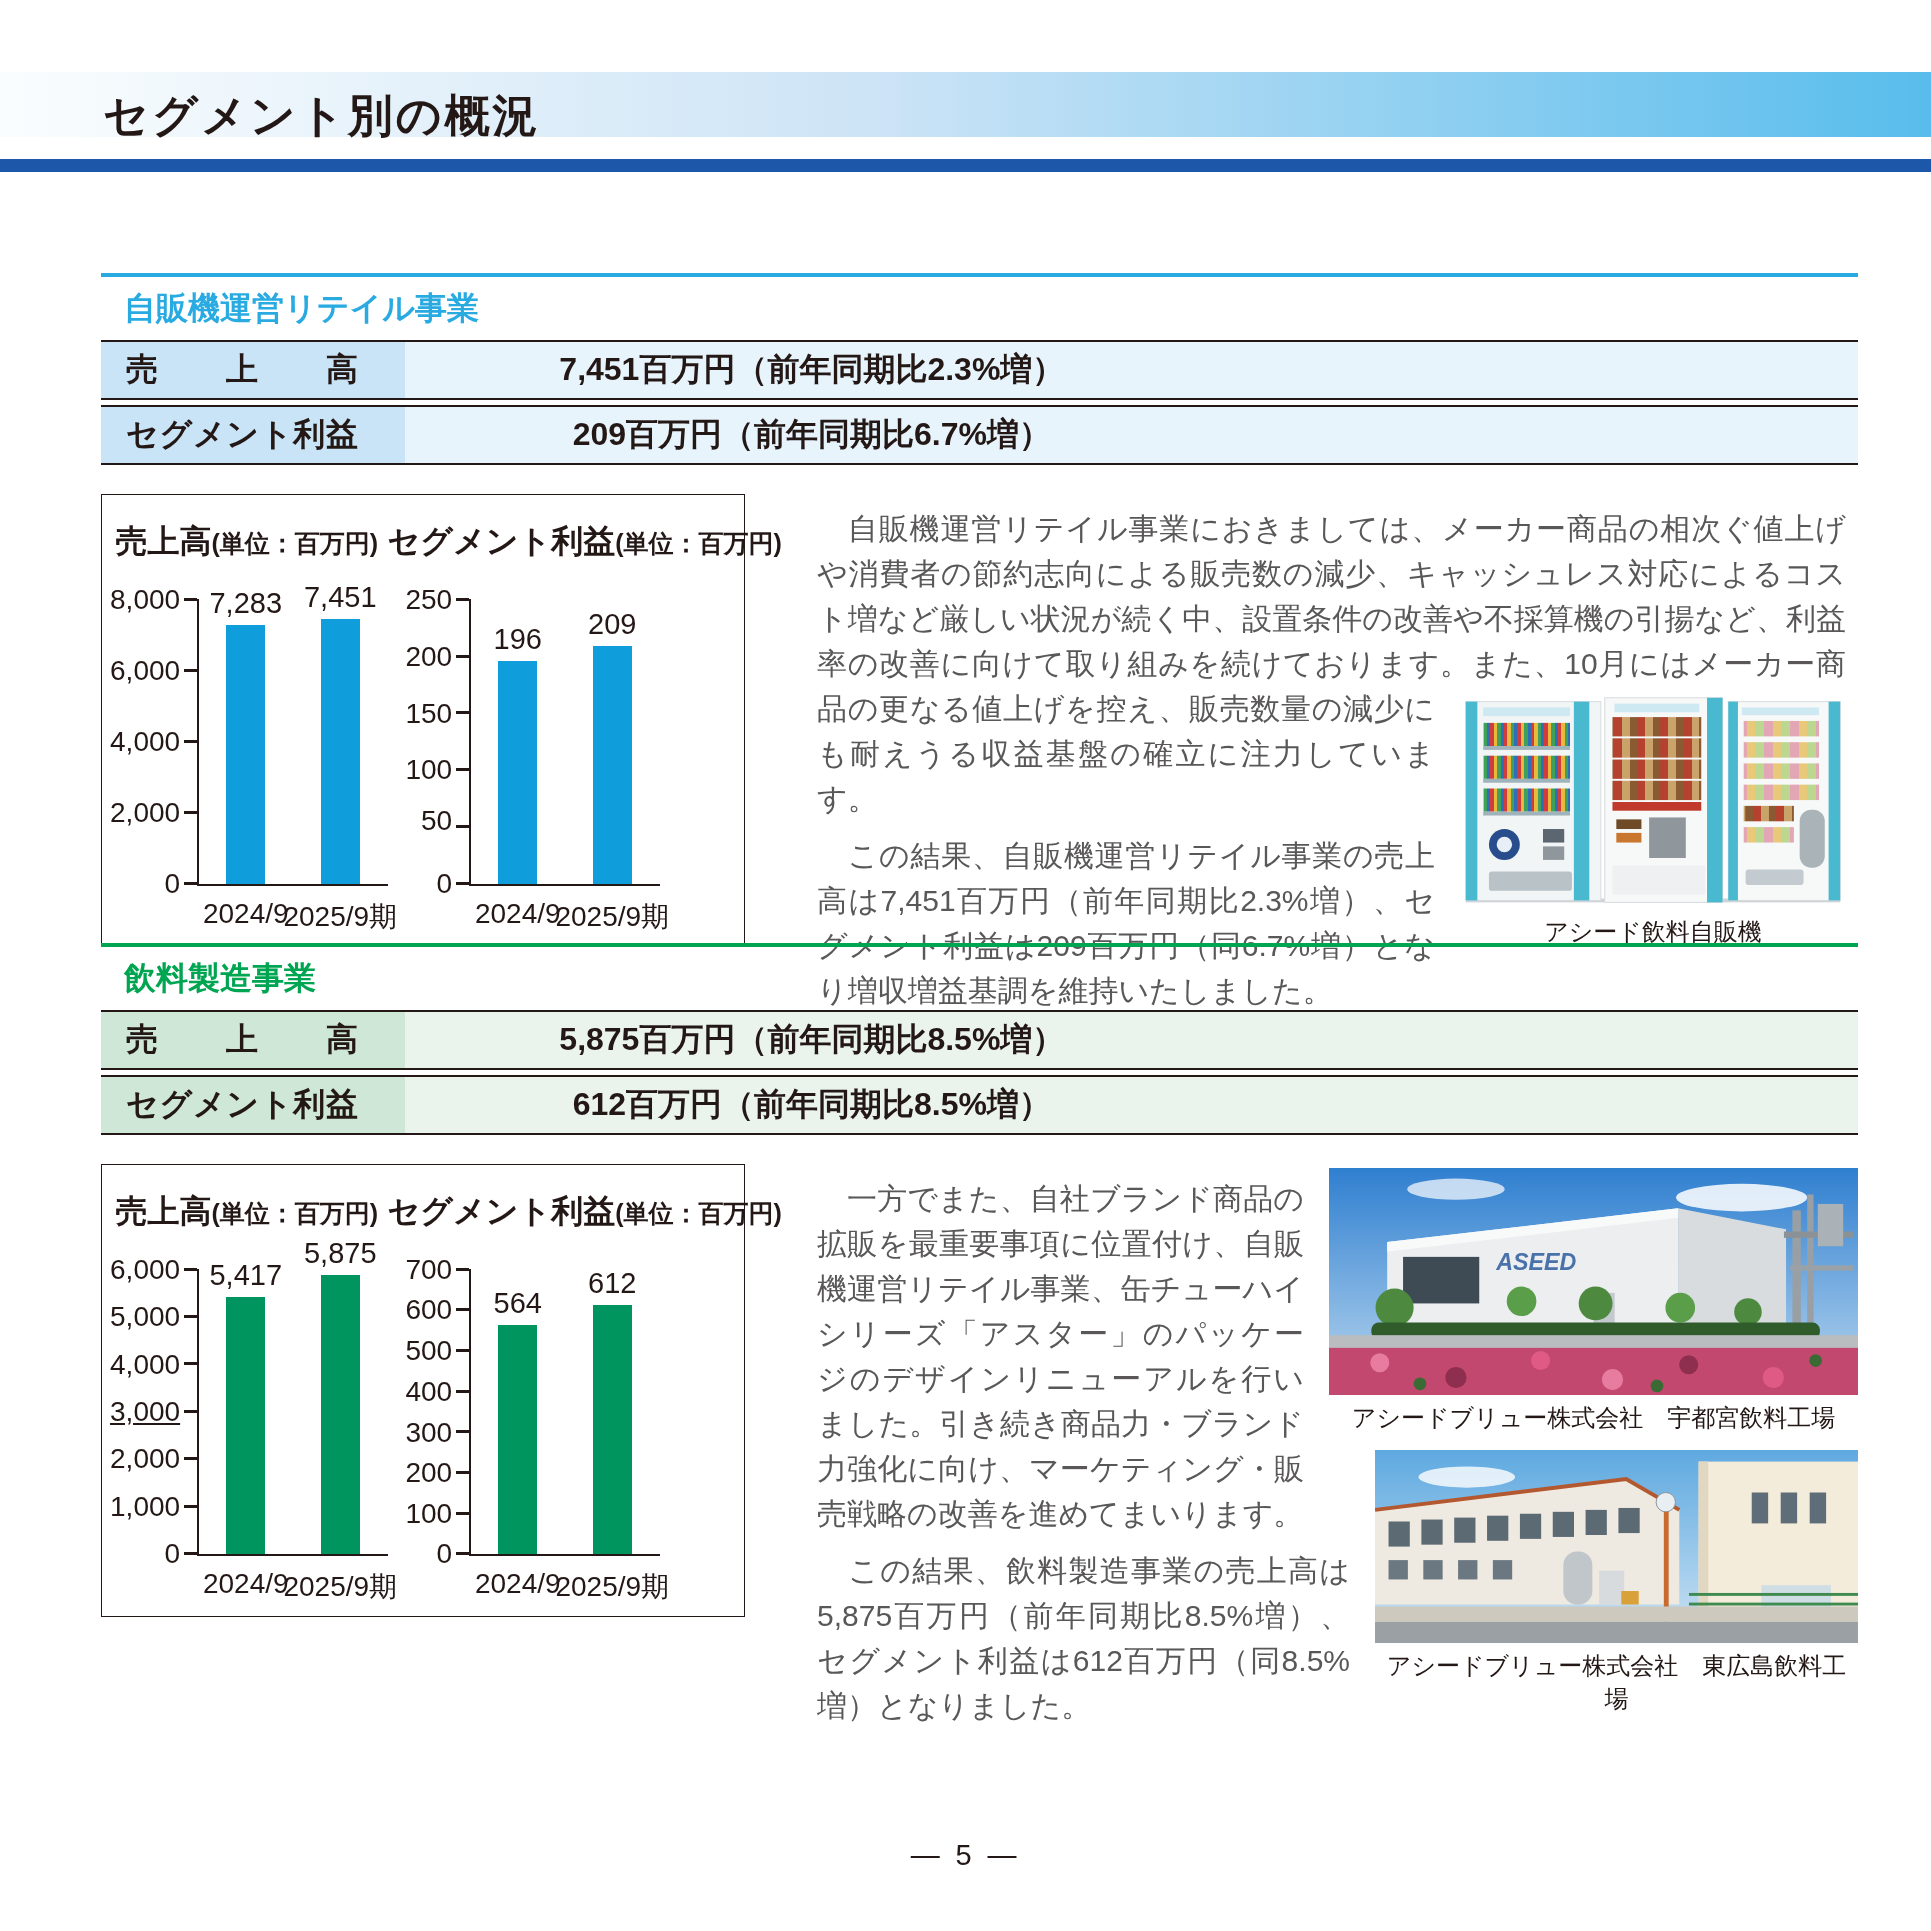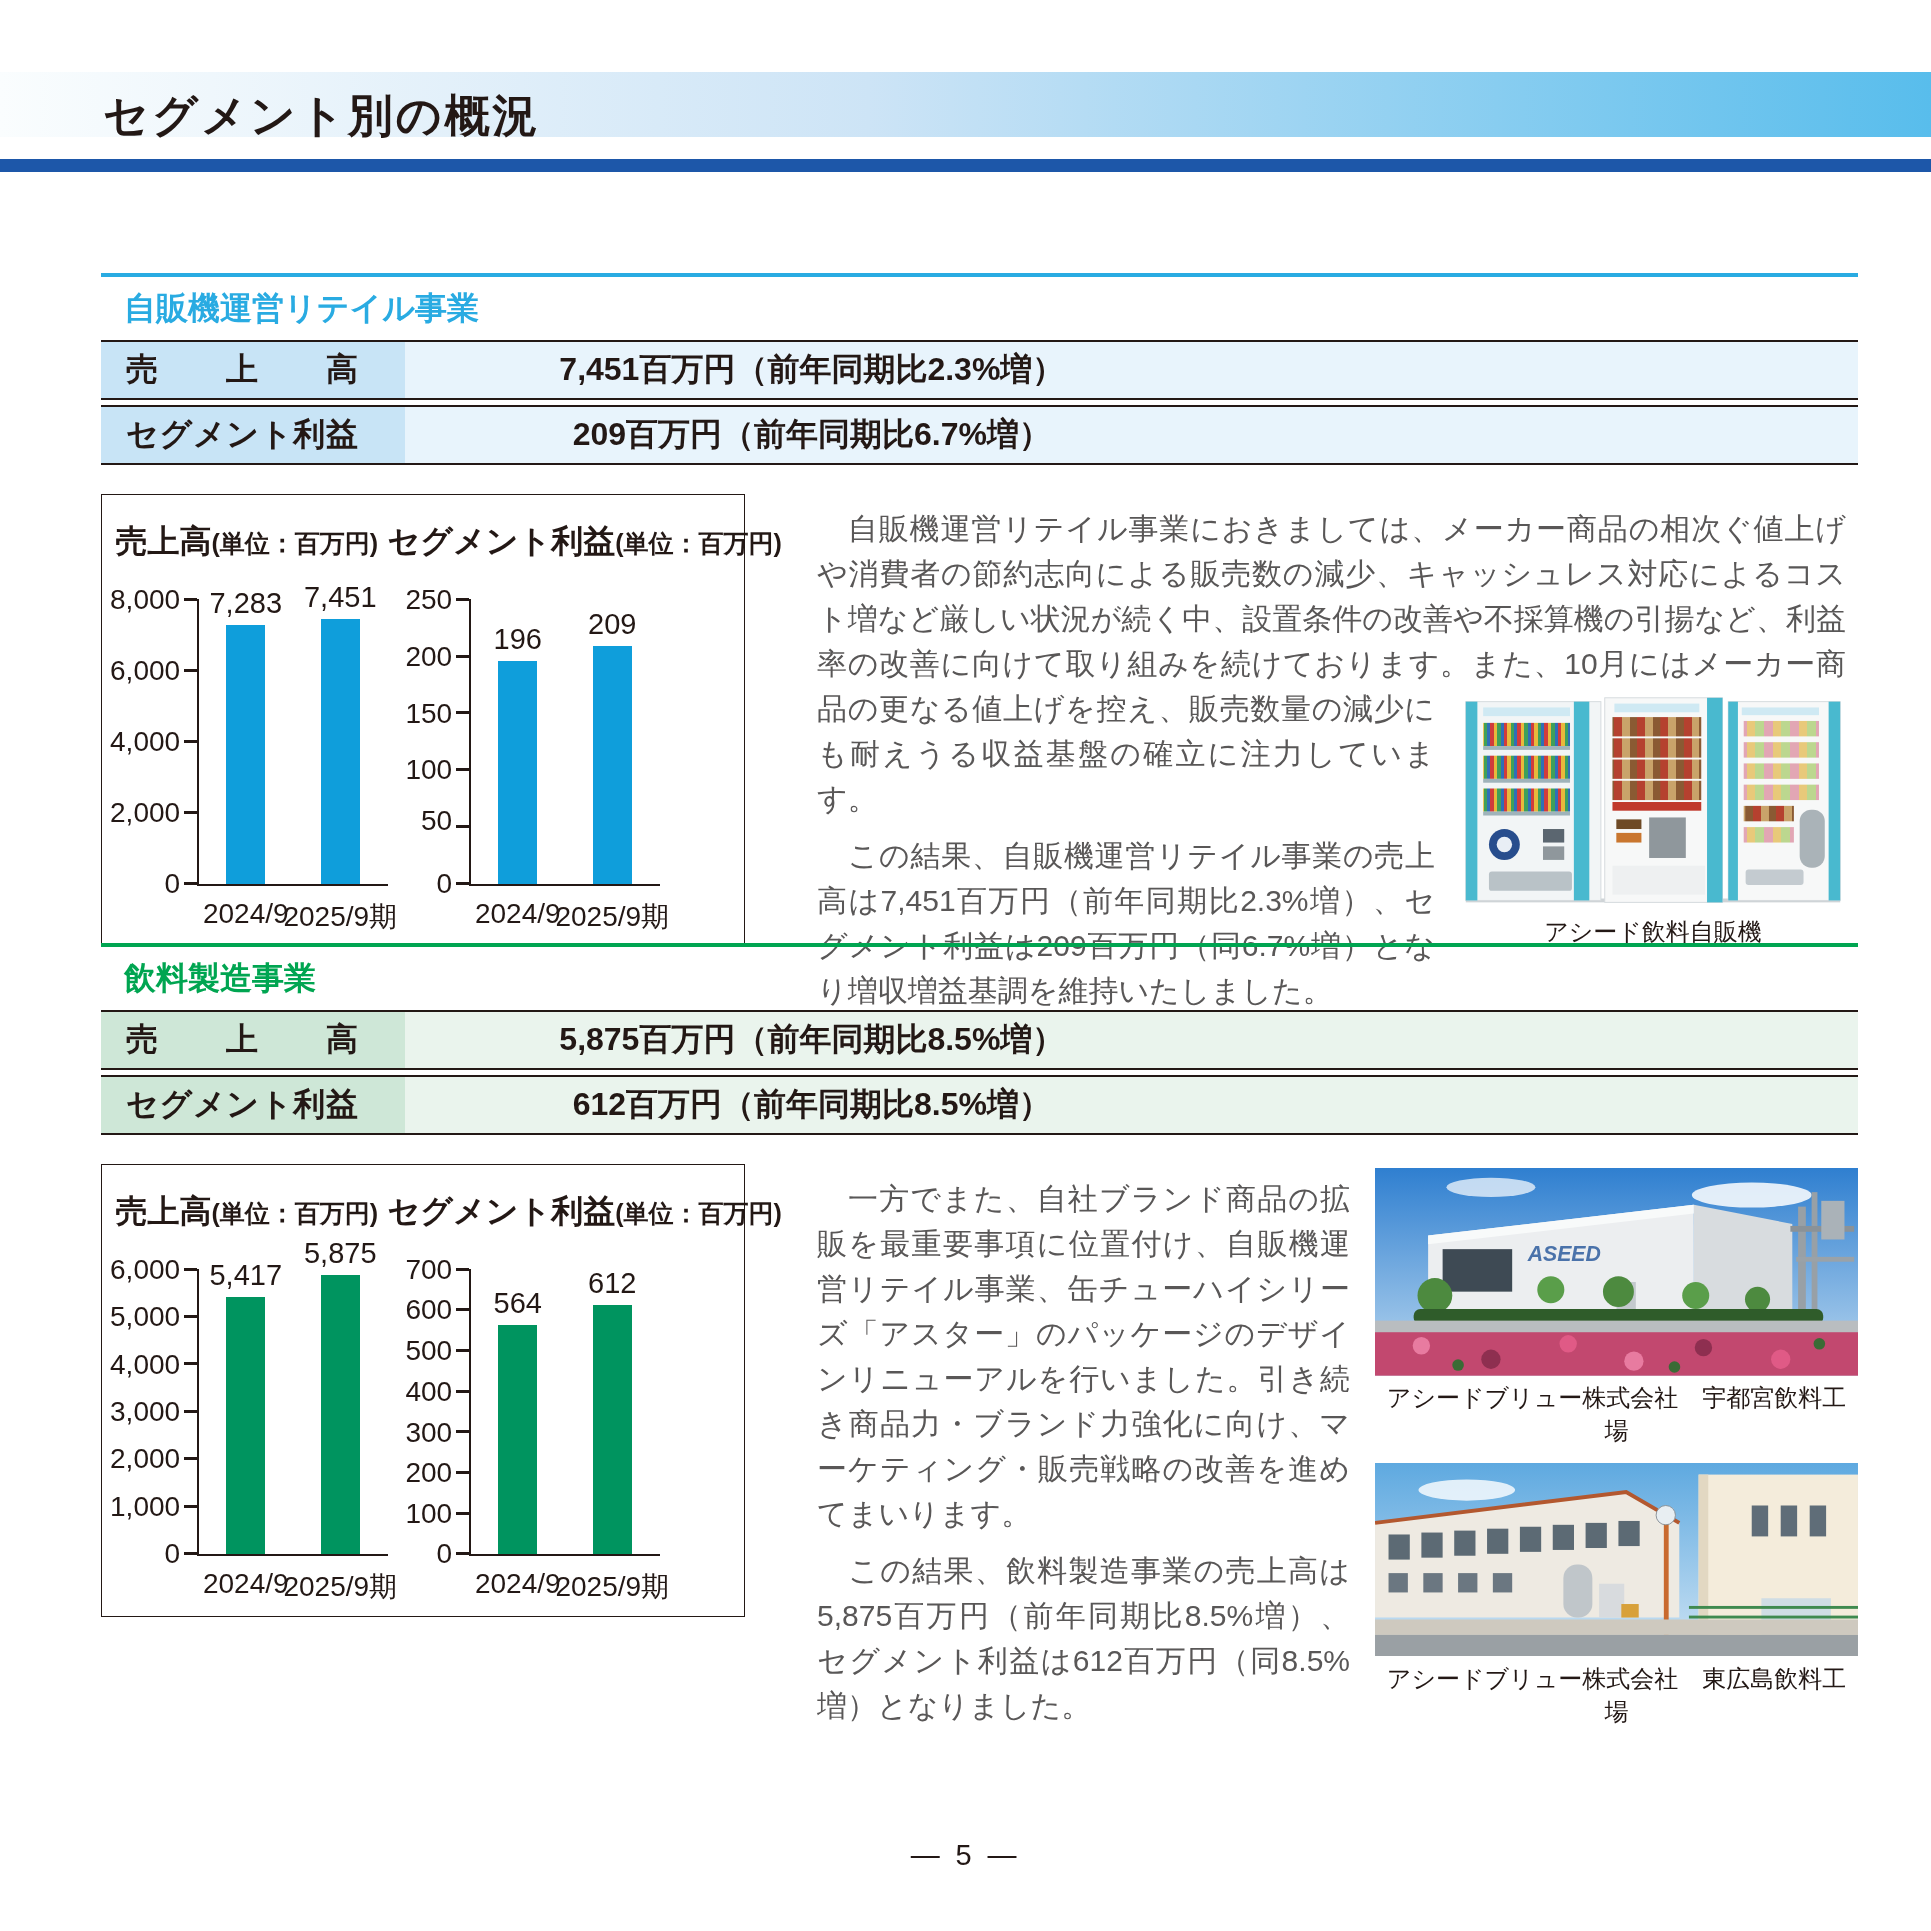--- a/index.html
+++ b/index.html
@@ -41,21 +41,21 @@
   .bar-group{position:relative;display:flex;flex-direction:column;align-items:center;width:39px;}
   .bar{width:39px;}
   .bar-value{font-size:29px;line-height:35px;margin-bottom:3.9px;white-space:nowrap;color:#231815;}
   .bar-cat{position:absolute;top:calc(100% + 13.5px);white-space:nowrap;font-size:28px;color:#231815;}
   
   .seg-text{flex:1;margin-left:60px;font-size:30px;line-height:45px;color:#595757;text-align:justify;}
   .seg-text p{margin:12px;}
   figure{margin:0;}
   .photo{float:right;}
   .photo-vending{width:386px;margin:5.8px 0 9.7px 25px;}
-  .photo-f1{width:483px;margin:3.9px 0 15.4px 25px;}
+  .photo-f1{width:529px;margin:3.9px 0 15.4px 25px;}
   .photo-f2{width:483px;margin:0 0 15.4px 25px;clear:right;}
   .photo svg{display:block;width:100%;height:auto;}
   .photo-caption{display:block;text-align:center;font-size:24px;line-height:33px;color:#231815;margin-top:5.8px;}
   
   .footer-page{position:absolute;top:1839px;left:0;width:1931px;text-align:center;font-size:29px;color:#231815;letter-spacing:3.9px;}
 </style>
 </head>
 <body>
 
 <div class="header">
@@ -264,21 +264,21 @@
           <span class="chart-title">売上高</span><span class="chart-unit">(単位：百万円)</span>
         </div>
         <div class="plot-row">
           <div class="chart-gutter">
               <span class="ytick-label" style="top: -16.4px;">6,000</span>
               <span class="ytick-mark" style="top: -1.4px;"></span>
               <span class="ytick-label" style="top: 31px;">5,000</span>
               <span class="ytick-mark" style="top: 46px;"></span>
               <span class="ytick-label" style="top: 79px;">4,000</span>
               <span class="ytick-mark" style="top: 93px;"></span>
-              <span class="ytick-label" style="top: 126px;">3,000</span>
+              <span class="ytick-label" style="top: 126px; text-decoration: underline;">3,000</span>
               <span class="ytick-mark" style="top: 141px;"></span>
               <span class="ytick-label" style="top: 173px;">2,000</span>
               <span class="ytick-mark" style="top: 188px;"></span>
               <span class="ytick-label" style="top: 221px;">1,000</span>
               <span class="ytick-mark" style="top: 236px;"></span>
               <span class="ytick-label" style="top: 268px;">0</span>
               <span class="ytick-mark" style="top: 283px;"></span>
             </div>
           <div class="chart-plot">
               <div class="bar-group">

